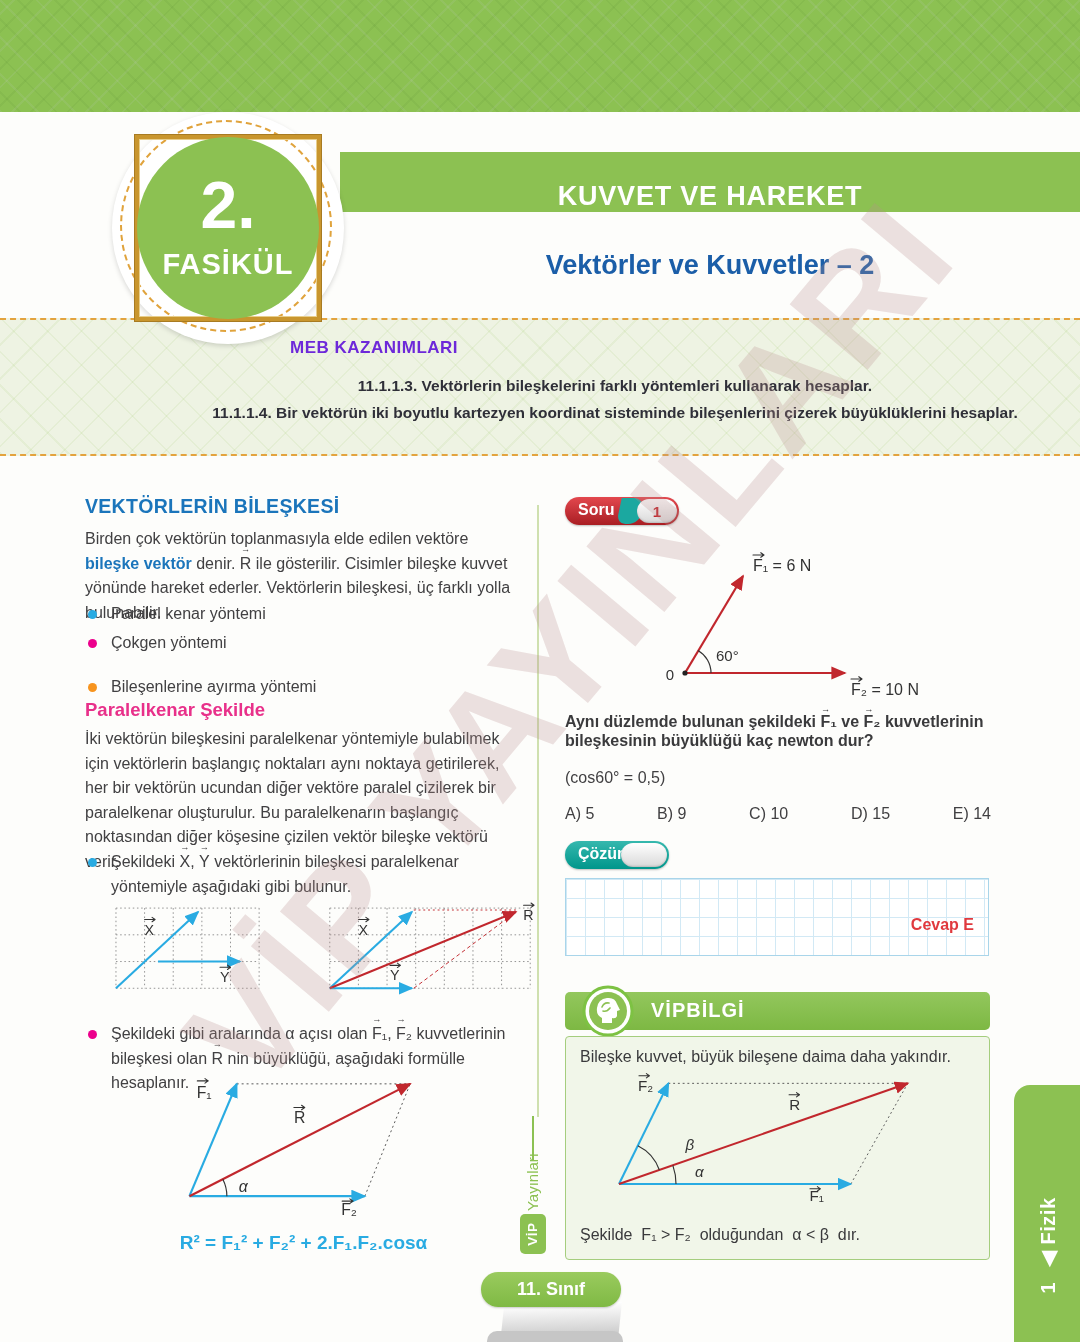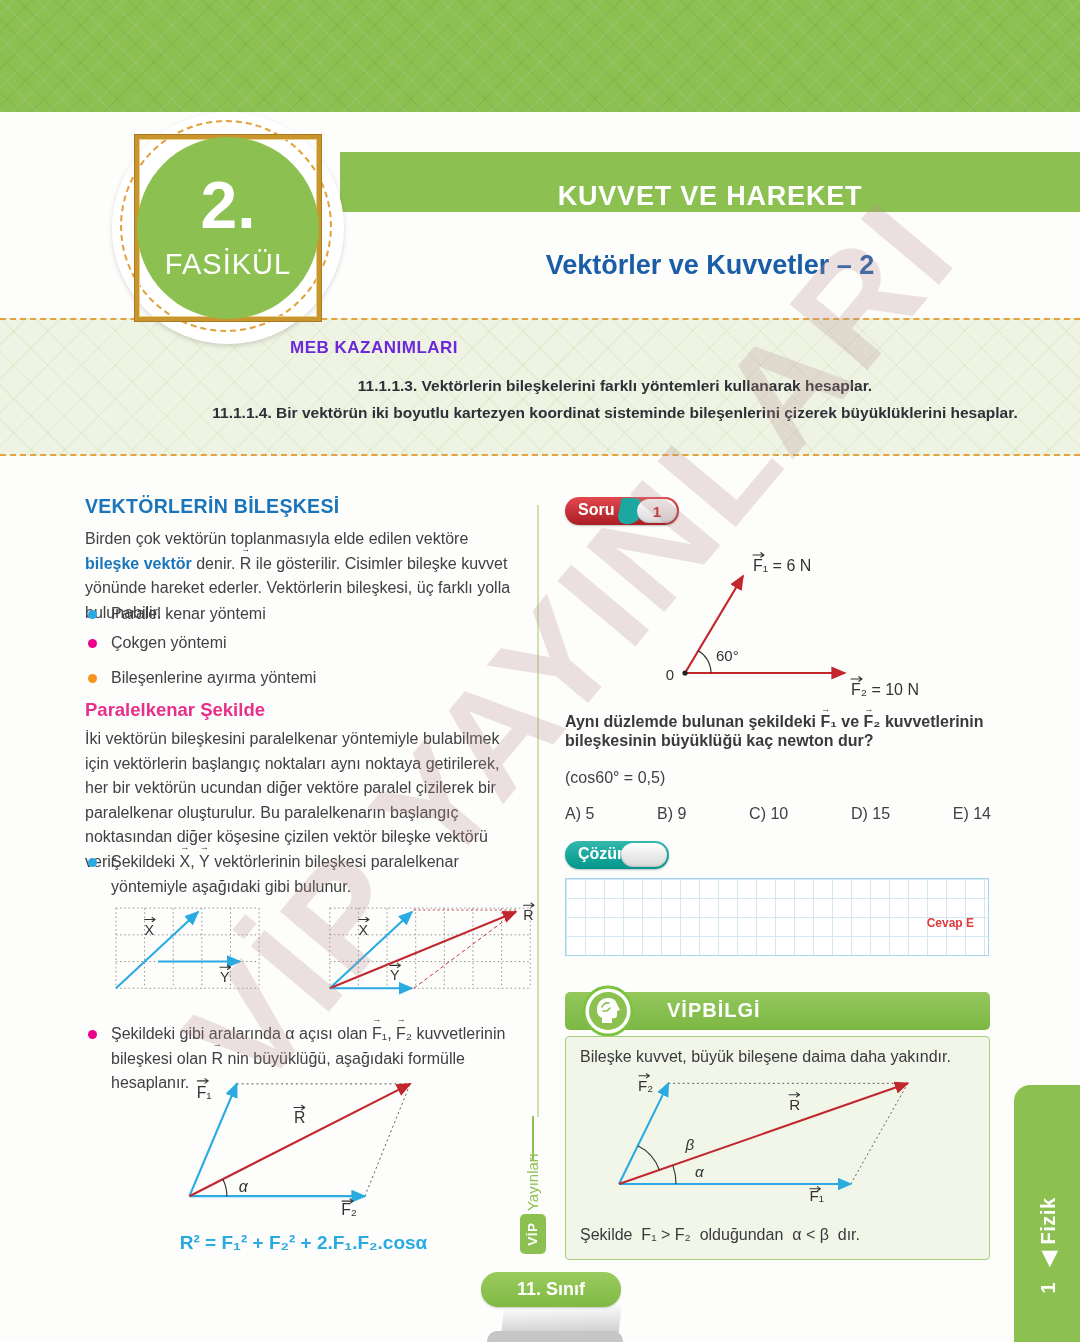--- a/index.html
+++ b/index.html
@@ -31,21 +31,21 @@
 
   
   .badge-outer{left:112px;top:112px;width:232px;height:232px;border-radius:50%;background:#fff;
     box-shadow:0 2px 5px rgba(0,0,0,.15);}
   .badge-dashed{left:8px;top:8px;width:212px;height:212px;border:2px dashed #E0A33C;border-radius:50%;box-sizing:border-box;}
   .badge-gold{left:23px;top:23px;width:186px;height:186px;border:4px solid #C9962E;box-sizing:border-box;
     box-shadow:inset 0 0 0 1px #E8CE8B, 0 0 0 1px #A87B22;}
   .badge-green{left:25px;top:25px;width:182px;height:182px;border-radius:50%;background:#8CC152;
     display:flex;flex-direction:column;align-items:center;justify-content:center;color:#fff;}
   .badge-num{font-size:66px;font-weight:bold;line-height:1;margin-top:-4px;}
-  .badge-lbl{font-size:29px;font-weight:normal;letter-spacing:1px;margin-top:10px;}
+  .badge-lbl{font-size:29px;font-weight:bold;letter-spacing:1px;margin-top:10px;}
 
   
   .watermark{left:-60px;top:560px;width:1260px;text-align:center;transform:rotate(-50deg);
     font-size:148px;font-weight:bold;color:rgba(186,142,142,.26);white-space:nowrap;z-index:3;
     pointer-events:none;letter-spacing:4px;}
 
   
   .h-blue{color:#1B75BB;font-weight:bold;font-size:19.5px;letter-spacing:.3px;}
   .h-pink{color:#E8308A;font-weight:bold;font-size:18.5px;}
   .body-t{font-size:16px;line-height:24.5px;color:#414042;}
@@ -90,26 +90,26 @@
   .hint{left:565px;top:769px;width:432px;font-size:16px;color:#414042;}
   .options{left:565px;top:805px;width:426px;display:flex;justify-content:space-between;
     font-size:16px;color:#414042;}
 
   
   .sol-box{left:565px;top:878px;width:424px;height:78px;background:#fff;
     border:1px solid #A9D5EA;box-sizing:border-box;
     background-image:linear-gradient(#D2E9F5 1px,transparent 1px),linear-gradient(90deg,#D2E9F5 1px,transparent 1px);
     background-size:19px 19px;}
   .sol-line{position:absolute;left:10px;top:8px;width:404px;color:#E0393E;font-size:15.5px;white-space:pre-wrap;}
-  .sol-ans{position:absolute;right:14px;top:37px;color:#E0393E;font-weight:bold;font-size:12px;}
+  .sol-ans{position:absolute;right:14px;top:37px;color:#E0393E;font-weight:bold;font-size:16px;}
 
   
   .vip-bar{left:565px;top:992px;width:425px;height:38px;border-radius:5px;
     background:linear-gradient(180deg,#93C75D,#7DB843);}
-  .vip-title{position:absolute;left:86px;top:7px;color:#fff;font-weight:bold;font-size:20px;letter-spacing:1px;margin-left:16px;}
+  .vip-title{position:absolute;left:86px;top:7px;color:#fff;font-weight:bold;font-size:20px;letter-spacing:1px;}
   .vip-icon{left:582px;top:985px;width:52px;height:52px;}
   .vip-box{left:565px;top:1036px;width:425px;height:224px;background:#F1F6E9;
     border:1px solid #A5CD7E;border-radius:4px;box-sizing:border-box;}
   .vip-text{left:580px;top:1048px;width:400px;font-size:16px;color:#3A3A3C;}
   .vip-caption{left:580px;top:1226px;width:400px;font-size:16px;color:#3A3A3C;white-space:pre-wrap;}
 
   
   .grade-badge{left:481px;top:1272px;width:140px;height:35px;border-radius:17px;
     background:linear-gradient(180deg,#9ACB5E,#7FB944);display:flex;align-items:center;justify-content:center;
     color:#fff;font-size:18px;font-weight:bold;z-index:5;box-shadow:0 1px 2px rgba(0,0,0,.2);}
@@ -181,21 +181,21 @@
 
   <div class="abs body-t z2" style="left:85px;top:527px;width:437px;">
     <span>Birden çok vektörün toplanmasıyla elde edilen vektöre </span><b class="blue-b">bileşke vektör</b><span> denir. </span><span class="vec">R</span><span> ile gösterilir. Cisimler bileşke kuvvet yönünde hareket ederler. Vektörlerin bileşkesi, üç farklı yolla bulunabilir.</span>
   </div>
 
   <div class="abs z2" style="left:85px;top:602px;width:437px;">
     <div class="dot-row body-t" style="margin-bottom:4px;">
       <span class="dot c-cyan"></span>
       <span>Paralel kenar yöntemi</span>
       </div>
-    <div class="dot-row body-t" style="margin-bottom:11px;">
+    <div class="dot-row body-t" style="margin-bottom:20px;">
       <span class="dot c-mag"></span>
       <span>Çokgen yöntemi</span>
       </div>
     <div class="dot-row body-t">
       <span class="dot c-org"></span>
       <span>Bileşenlerine ayırma yöntemi</span>
       </div>
   </div>
 
   <div class="abs h-pink z2" style="left:85px;top:699px;">Paralelkenar Şekilde</div>

